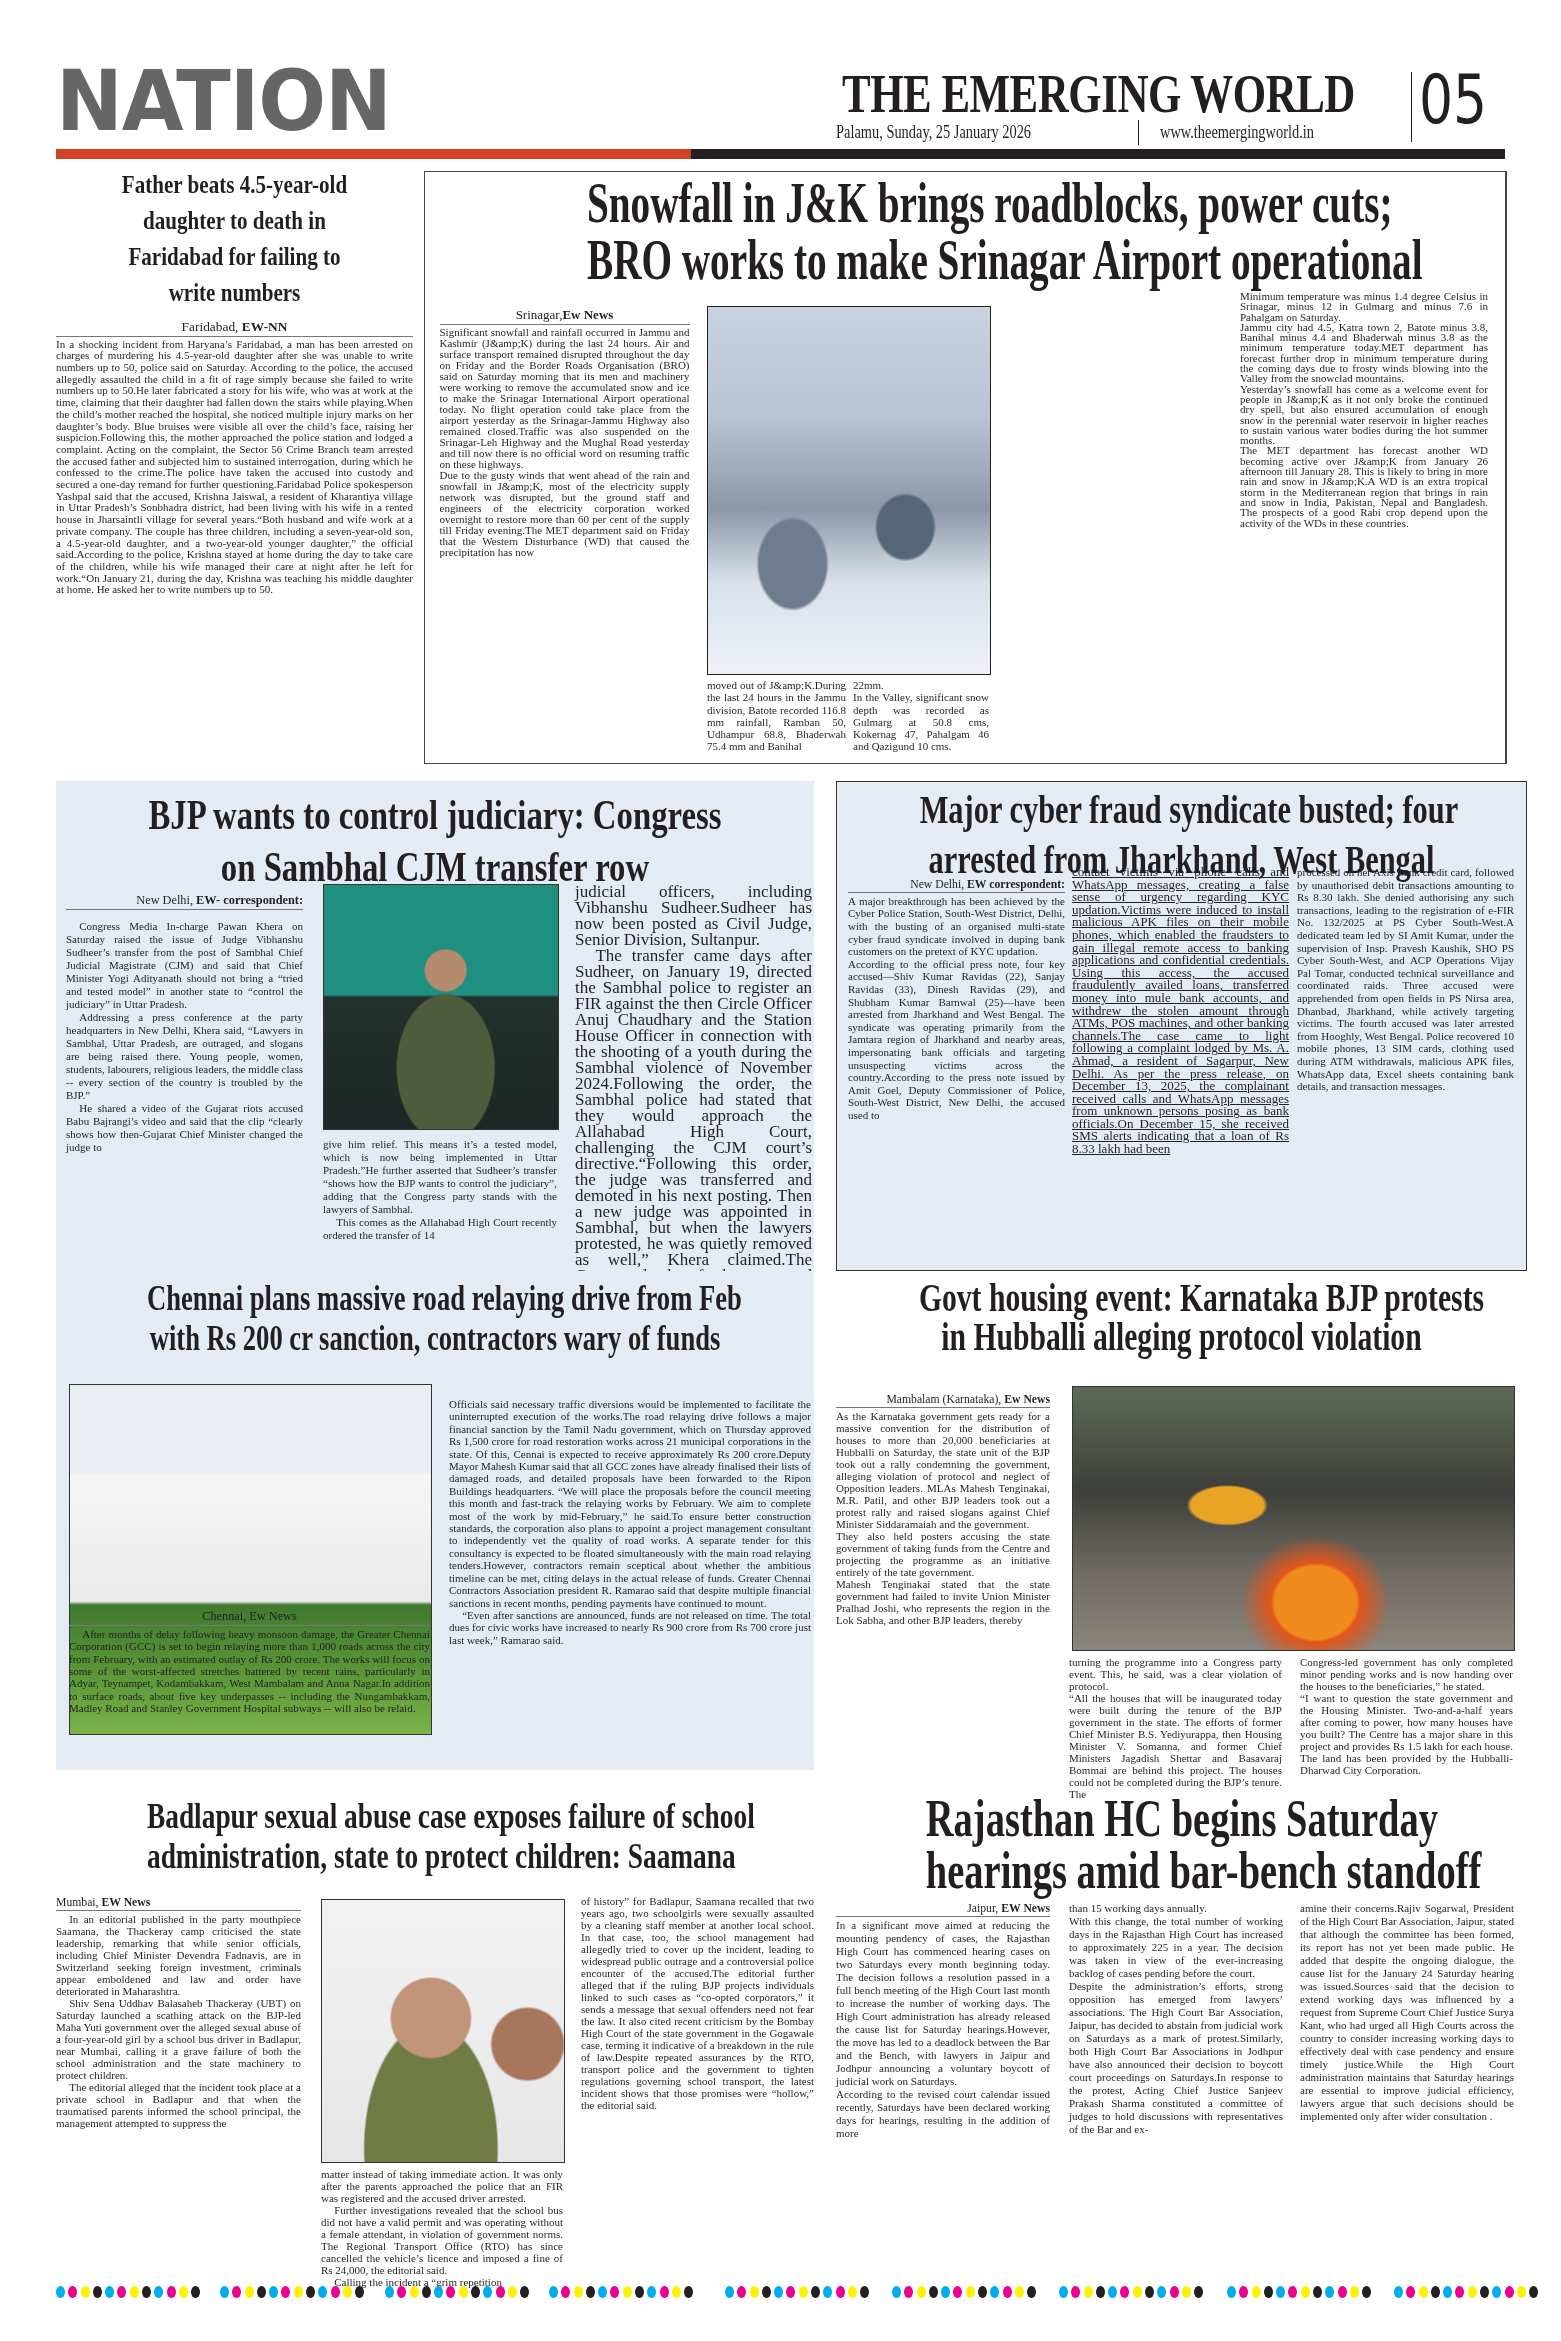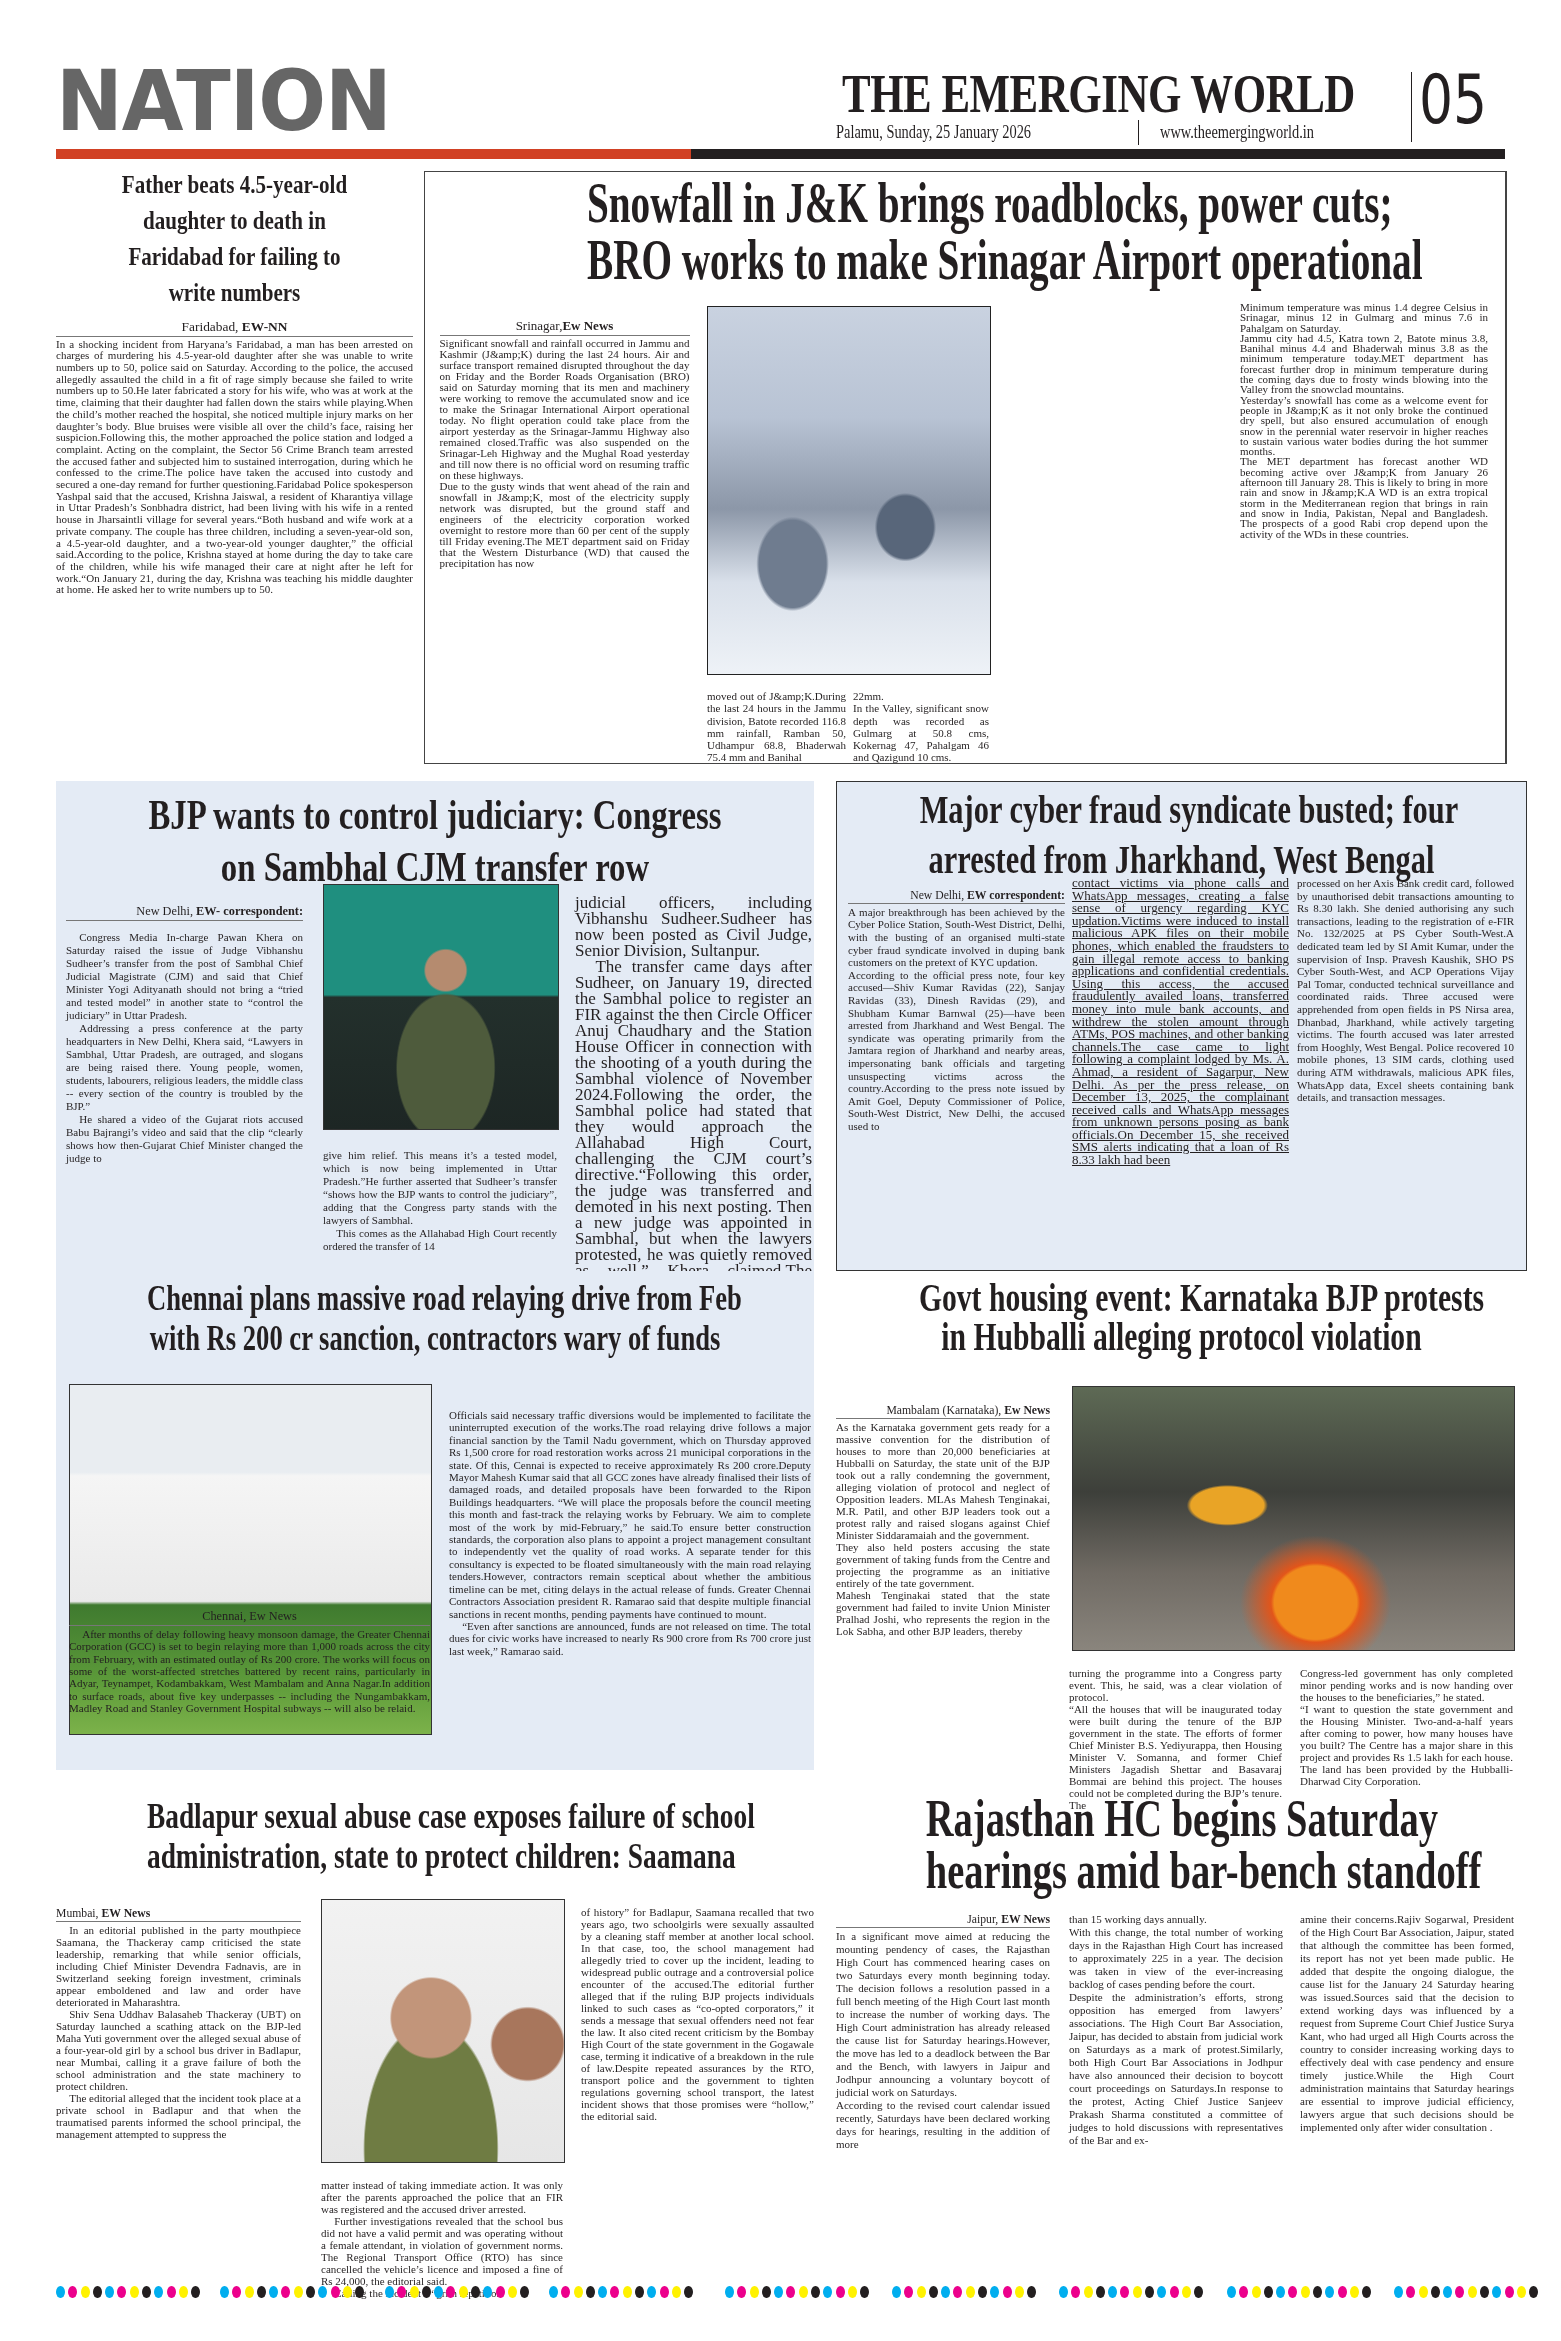--- a/index.html
+++ b/index.html
@@ -16,21 +16,21 @@
   .blackbar{left:691px;top:149px;width:814px;height:10px;background:#231f20;}
 
   .hl{font-family:"Liberation Serif",serif;font-weight:bold;text-align:center;color:#231f20;line-height:1.18;}
   .body{font-size:11px;line-height:12.3px;text-align:justify;hyphens:auto;}
   .body p{margin:0;}
   .ind p{text-indent:1.2em;}
   .by{font-size:11.7px;text-align:right;border-bottom:1.7px solid #777;padding-bottom:1.1px;margin-bottom:1.7px;}
   .by b{font-weight:bold;}
   .panel{background:#e4ebf5;}
   .boxed{border:1.7px solid #444;}
-  .col{position:absolute;margin-top:11px;}
+  .col{position:absolute;}
 
   
   .photo{position:absolute;overflow:hidden;border:0.6px solid #333;}
   .snowphoto{background:
      radial-gradient(ellipse at 30% 70%, #6f7c8f 0 12%, transparent 13%),
      radial-gradient(ellipse at 70% 60%, #58667a 0 10%, transparent 11%),
      linear-gradient(180deg,#c9d2e0 0%,#b8c3d4 30%,#8c97a8 55%,#d9e0ea 75%,#eef2f7 100%);}
   .pkphoto{background:
      radial-gradient(circle at 52% 35%, #b58b6f 0 10%, transparent 11%),
      radial-gradient(ellipse at 52% 75%, #4e5b3c 0 28%, transparent 29%),

